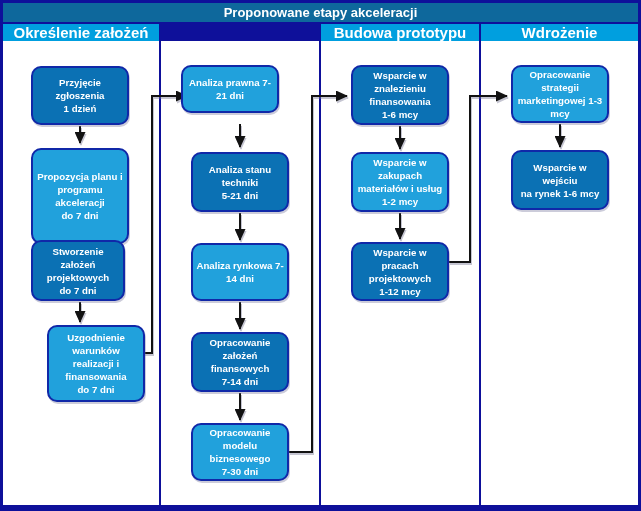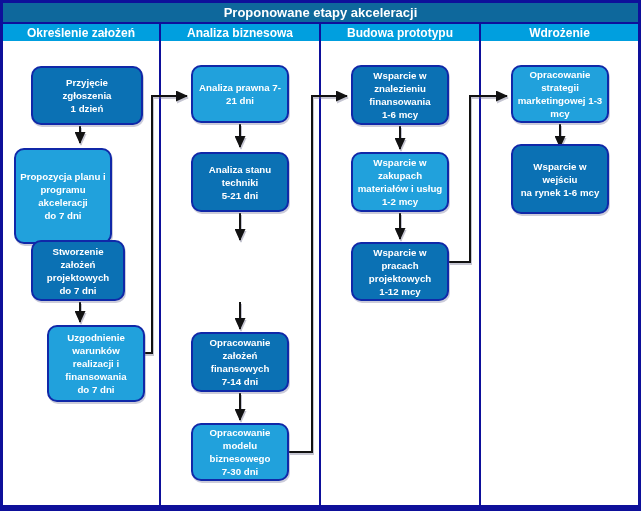--- a/index.html
+++ b/index.html
@@ -13,21 +13,21 @@
   }
   .titlebar{
     position:absolute;left:3px;top:3px;width:635px;height:19px;
     background:#0e689c;color:#ffffff;
     font-size:13px;font-weight:bold;
     display:flex;align-items:center;justify-content:center;
   }
   .hcell{
     position:absolute;top:24px;height:17px;
     background:#009fdf;color:#ffffff;
-    font-size:12px;font-weight:bold;
+    font-size:15px;font-weight:bold;
     display:flex;align-items:center;justify-content:center;
   }
   .canvas{
     position:absolute;left:3px;top:41px;width:635px;height:464px;
     background:#ffffff;
   }
   .vline{
     position:absolute;top:41px;height:464px;width:2px;
     background:#0e109a;
   }
@@ -47,21 +47,20 @@
   .box.light{background:#21a1dc;}
 </style>
 </head>
 <body>
 
 <div class="frame">
 
   <div class="titlebar">Proponowane etapy akceleracji</div>
 
   <div class="hcell" style="left:3px;width:156px">Określenie założeń</div>
-  <div class="hcell" style="left:161px;width:158px">Analiza biznesowa</div>
   <div class="hcell" style="left:481px;width:157px">Wdrożenie</div>
   <div class="hcell" style="left:321px;width:158px">Budowa prototypu</div>
 
   <div class="canvas"></div>
 
   <div class="vline" style="left:159px"></div>
   <div class="vline" style="left:319px"></div>
   <div class="vline" style="left:479px"></div>
 
   <svg class="wires" width="641" height="511" viewBox="0 0 641 511">
@@ -80,41 +79,43 @@
       <path d="M240,393 V420" marker-end="url(#ah)"></path>
       <path d="M400,126 V149" marker-end="url(#ah)"></path>
       <path d="M400,213 V239" marker-end="url(#ah)"></path>
       <path d="M560,124 V147" marker-end="url(#ah)"></path>
       <path d="M129,353 H152 V96 H187" marker-end="url(#ah)"></path>
       <path d="M289,452 H312 V96 H347" marker-end="url(#ah)"></path>
       <path d="M449,262 H470 V96 H507" marker-end="url(#ah)"></path>
     </g>
   </svg>
 
-  <div class="box dark" style="left:31px;top:66px;width:112px;height:59px">Przyjęcie
+  <div class="box dark" style="left:31px;top:66px;width:98px;height:59px">Przyjęcie
 zgłoszenia
 1 dzień</div>
-  <div class="box light" style="left:14px;top:148px;width:98px;height:96px">Propozycja planu i
+  <div class="box light" style="left:31px;top:148px;width:98px;height:96px">Propozycja planu i
 programu
 akceleracji
 do 7 dni</div>
   <div class="box dark" style="left:31px;top:240px;width:94px;height:61px">Stworzenie założeń
 projektowych
 do 7 dni</div>
   <div class="box light" style="left:47px;top:325px;width:98px;height:77px">Uzgodnienie
 warunków
 realizacji i
 finansowania
 do 7 dni</div>
 
-  <div class="box light" style="left:191px;top:65px;width:98px;height:58px">Analiza prawna 7-
+  <div class="box light" style="left:181px;top:65px;width:98px;height:48px">Analiza prawna 7-
 21 dni</div>
   <div class="box dark" style="left:191px;top:152px;width:98px;height:60px">Analiza stanu
 techniki
 5-21 dni</div>
+  <div class="box light" style="left:191px;top:243px;width:98px;height:58px">Analiza rynkowa 7-
+14 dni</div>
   <div class="box dark" style="left:191px;top:332px;width:98px;height:60px">Opracowanie
 założeń
 finansowych
 7-14 dni</div>
   <div class="box light" style="left:191px;top:423px;width:98px;height:58px">Opracowanie
 modelu
 biznesowego
 7-30 dni</div>
 
   <div class="box dark" style="left:351px;top:65px;width:98px;height:60px">Wsparcie w
@@ -127,16 +128,16 @@
 1-2 mcy</div>
   <div class="box dark" style="left:351px;top:242px;width:98px;height:59px">Wsparcie w
 pracach
 projektowych
 1-12 mcy</div>
 
   <div class="box light" style="left:511px;top:65px;width:98px;height:58px">Opracowanie
 strategii
 marketingowej 1-3
 mcy</div>
-  <div class="box dark" style="left:511px;top:144px;width:98px;height:70px">Wsparcie w wejściu
+  <div class="box dark" style="left:511px;top:150px;width:98px;height:60px">Wsparcie w wejściu
 na rynek 1-6 mcy</div>
 
 </div>
 
 </body></html>

